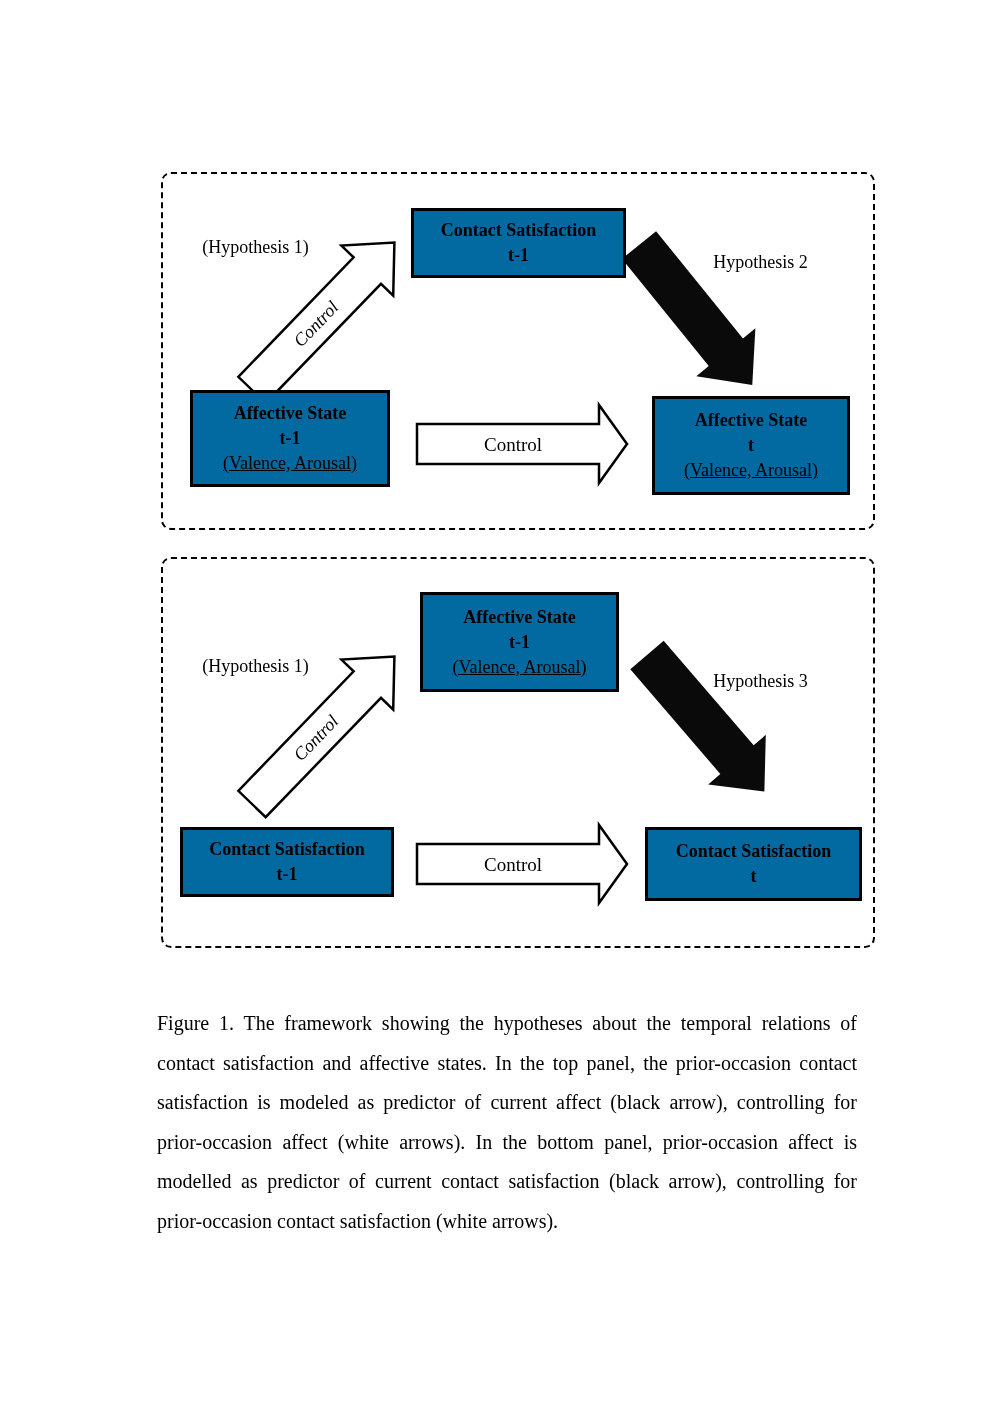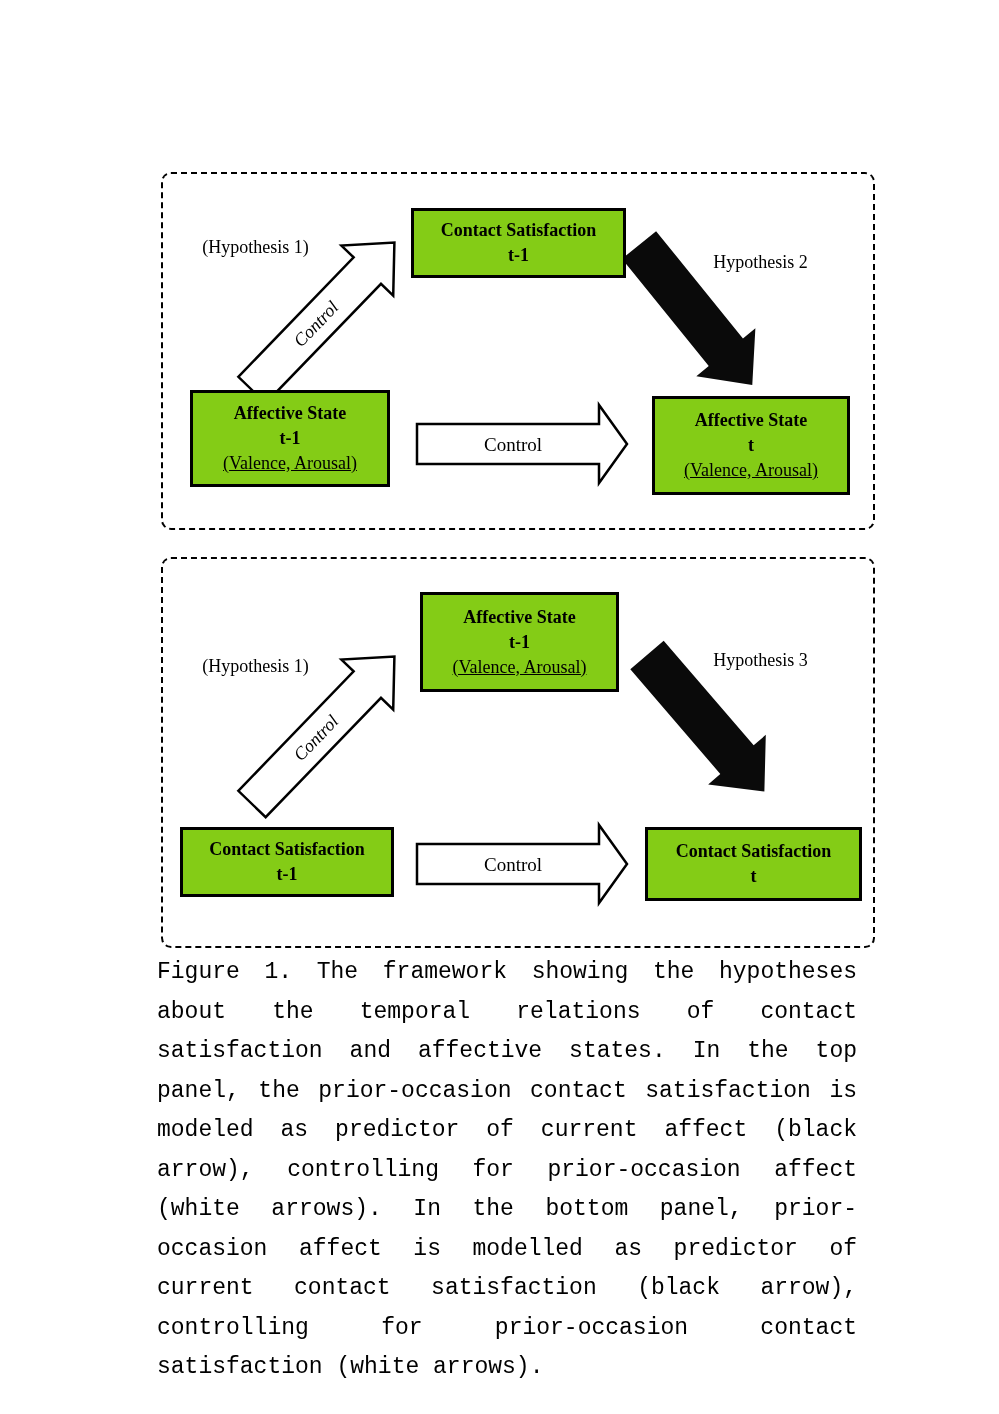--- a/index.html
+++ b/index.html
@@ -19,21 +19,21 @@
     background: #ffffff;
   }
   .panel-top    { left: 161px; top: 172px; width: 710px; height: 354px; }
   .panel-bottom { left: 161px; top: 557px; width: 710px; height: 387px; }
 
   .arrow-layer { position: absolute; left: 0; top: 0; pointer-events: none; }
 
   .node-box {
     position: absolute;
     border: 3px solid #000000;
-    background: #84cc16;
+    background: #0369a1;
     display: flex;
     flex-direction: column;
     justify-content: center;
     align-items: center;
     text-align: center;
     line-height: 25px;
     font-size: 18px;
     box-sizing: border-box;
   }
   .node-box .bold-line { font-weight: bold; }
@@ -47,26 +47,25 @@
   }
 
   .arrow-white { fill: #ffffff; stroke: #000000; stroke-width: 2.5; }
   .arrow-black { fill: #0a0a0a; stroke: none; }
   .ctrl-text   { font-family: "Liberation Serif", "DejaVu Serif", serif; font-size: 19px; fill: #000000; }
   .ctrl-text-italic { font-style: italic; font-size: 18px; }
 
   .caption {
     position: absolute;
     left: 157px;
-    top: 953px;
+    top: 1004px;
     width: 700px;
-    font-size: 23px;
+    font-size: 20px;
     line-height: 39.5px;
     text-align: justify;
-    font-family: Liberation Mono, monospace;
   }
 </style>
 </head>
 <body>
 
 <div class="page">
 
   <div class="panel panel-top">
 
     <svg class="arrow-layer" width="710" height="354" viewBox="0 0 710 354">
@@ -110,21 +109,21 @@
       <text class="ctrl-text ctrl-text-italic" text-anchor="middle" dominant-baseline="central" transform="translate(153,179) rotate(-46)">Control</text>
 
       <polygon class="arrow-black" points="0,-22 138,-22 138,-38 180,0 138,38 138,22 0,22" transform="translate(484,96) rotate(49.3)"></polygon>
 
       <polygon class="arrow-white" points="0,-20 182,-20 182,-39 210,0 182,39 182,20 0,20" transform="translate(254,305)"></polygon>
       <text class="ctrl-text" x="350" y="305" text-anchor="middle" dominant-baseline="central">Control</text>
     </svg>
 
     <div class="hyp-label" style="left:25px; top:97px; width:135px;">(Hypothesis 1)</div>
 
-    <div class="hyp-label" style="left:535px; top:91px; width:125px;">Hypothesis 3</div>
+    <div class="hyp-label" style="left:535px; top:112px; width:125px;">Hypothesis 3</div>
 
     <div class="node-box" style="left:257px; top:33px; width:199px; height:100px;">
       <div class="bold-line">Affective State</div>
       <div class="bold-line">t-1</div>
       <div class="plain-line">(Valence, Arousal)</div>
     </div>
 
     <div class="node-box" style="left:17px; top:268px; width:214px; height:70px;">
       <div class="bold-line">Contact Satisfaction</div>
       <div class="bold-line">t-1</div>

